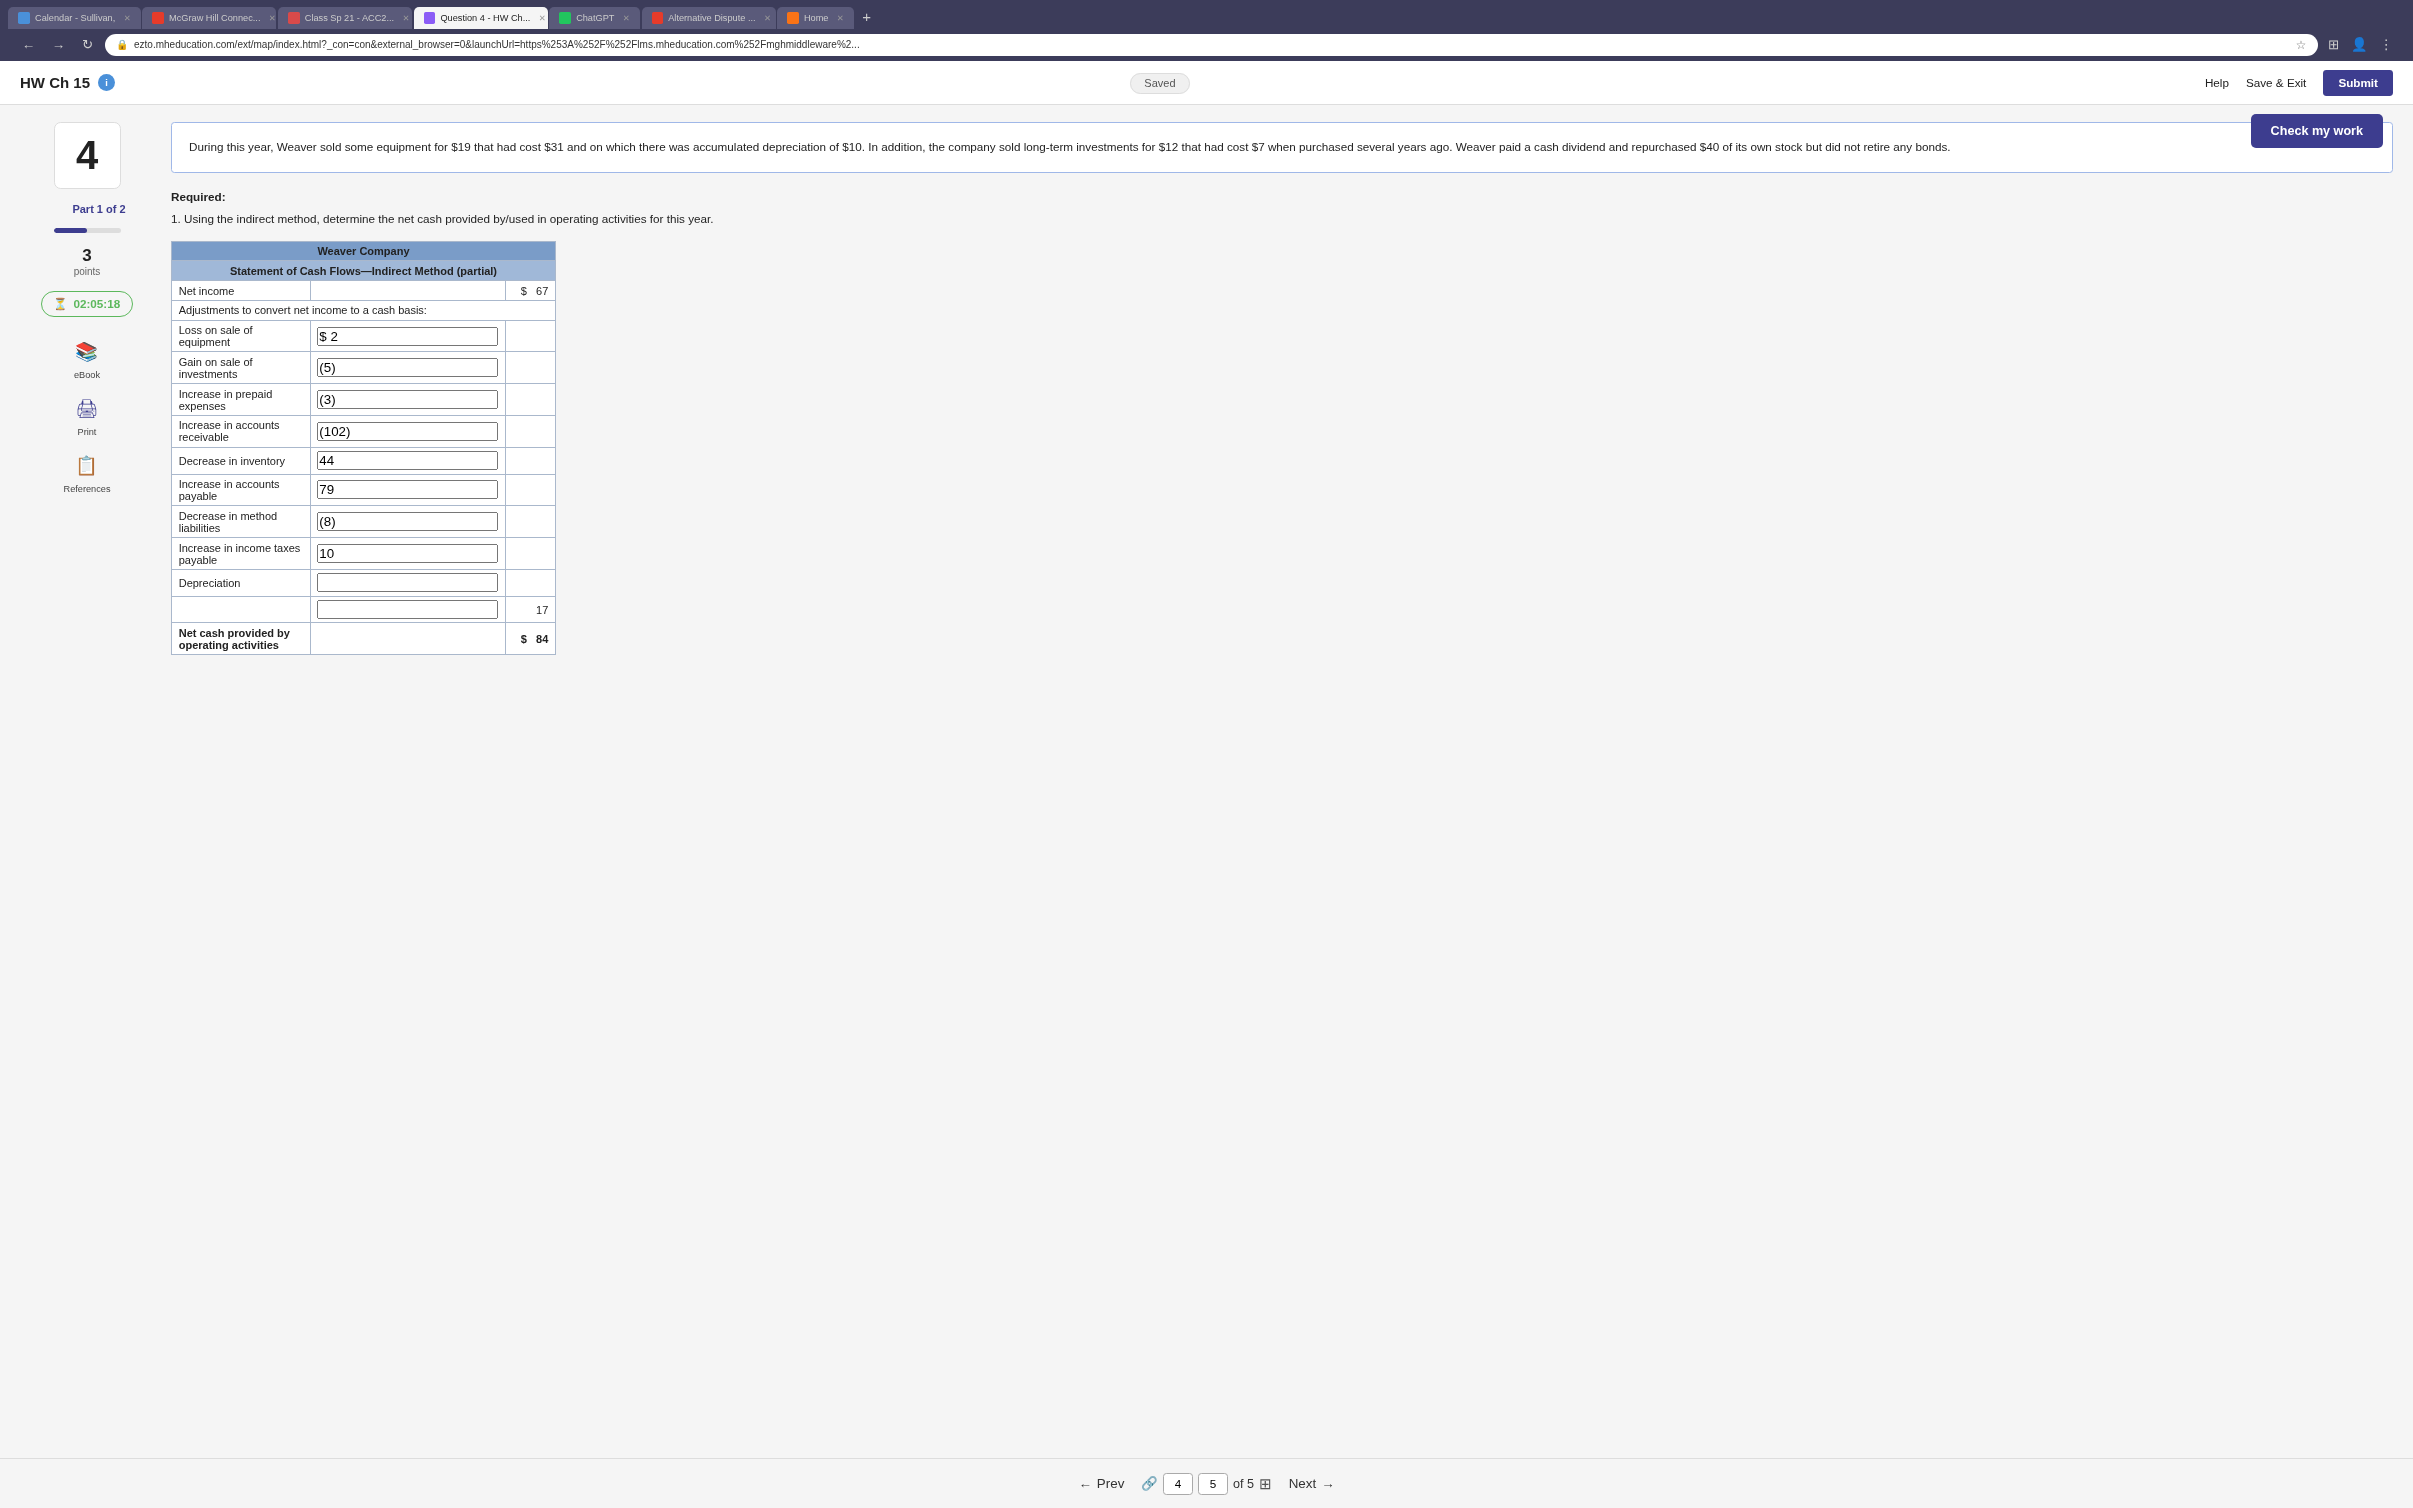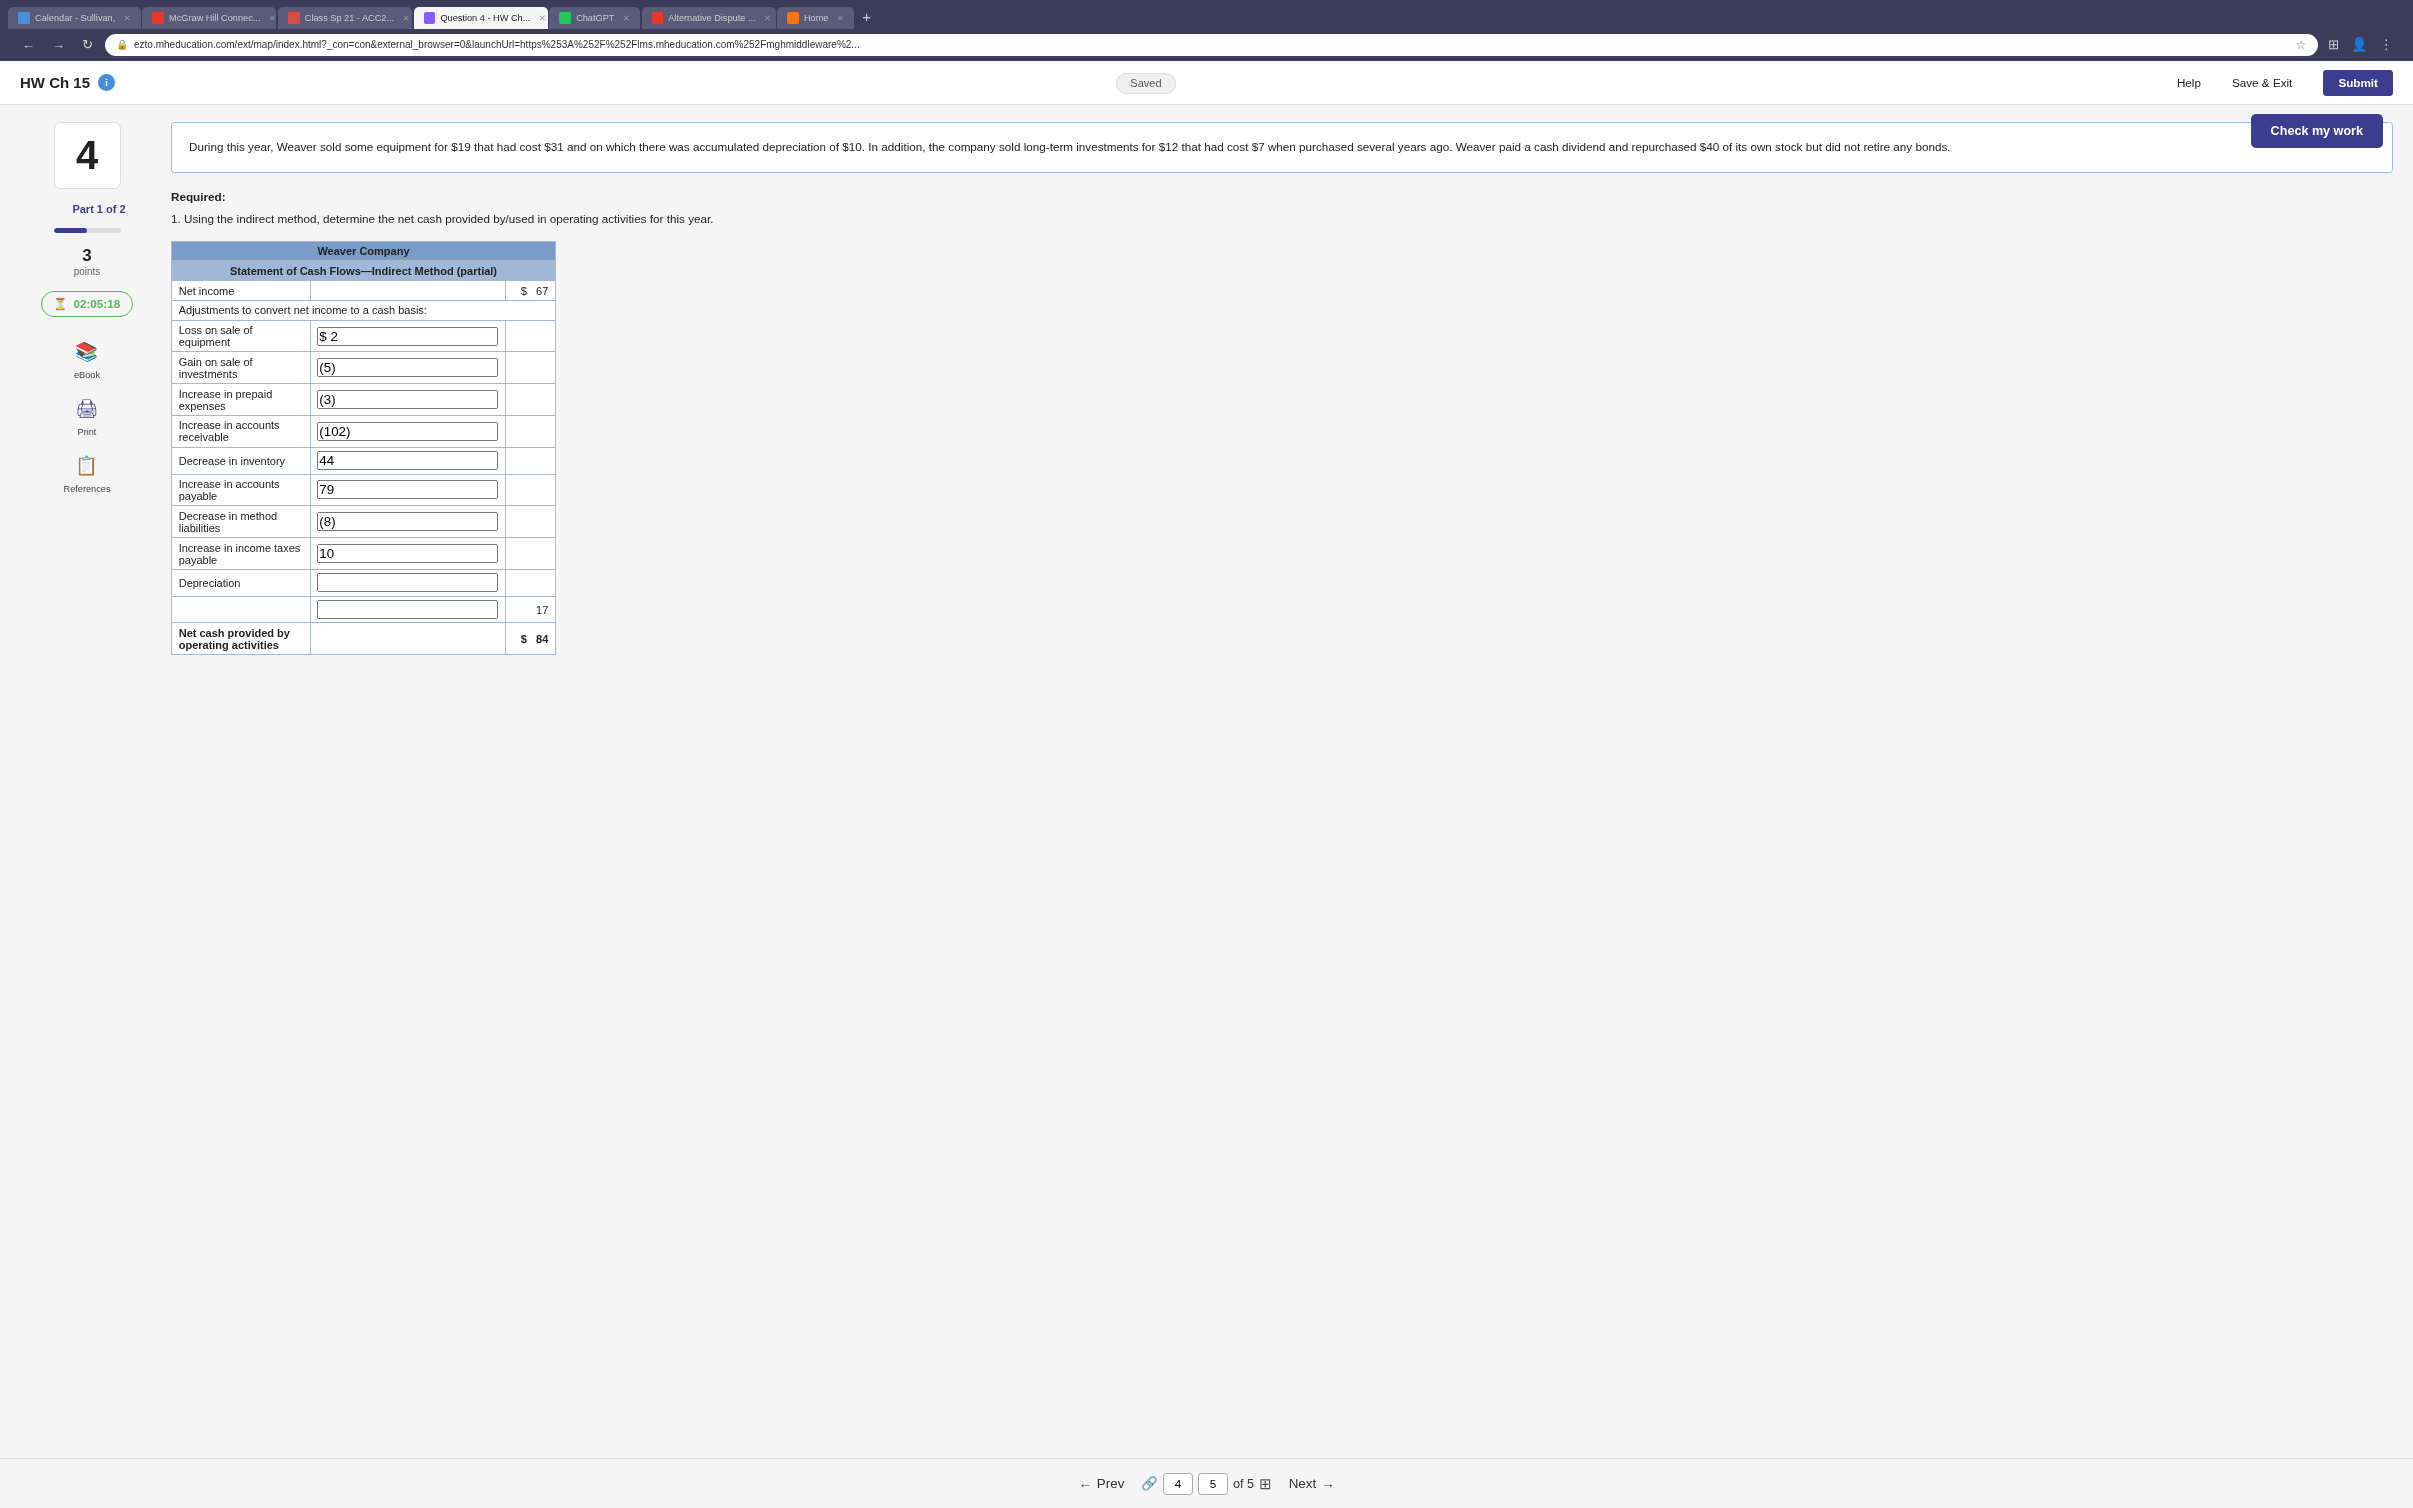--- a/index.html
+++ b/index.html
@@ -28,21 +28,21 @@
     .address-text { flex: 1; overflow: hidden; text-overflow: ellipsis; white-space: nowrap; font-size: 10px; color: #333; }
     .address-icons { display: flex; gap: 6.7px; color: #666; font-size: 11.7px; }
     .browser-action-icons { display: flex; gap: 5px; color: #ccc; font-size: 13.4px; align-items: center; }
     .browser-action-icons span { cursor: pointer; padding: 1.7px 3.4px; }
 
     
     .app-header { background: #fff; border-bottom: 0.8px solid #ddd; padding: 8.4px 20px; display: flex; align-items: center; justify-content: space-between; }
     .app-title { font-size: 15px; font-weight: 600; color: #222; display: flex; align-items: center; gap: 8px; }
     .info-icon { background: #4a90d9; color: #fff; border-radius: 50%; width: 17px; height: 17px; display: inline-flex; align-items: center; justify-content: center; font-size: 9.2px; cursor: pointer; }
     .saved-badge { background: #f0f0f0; border: 0.8px solid #ddd; border-radius: 17px; padding: 3.4px 13.4px; font-size: 11px; color: #555; }
-    .header-actions { display: flex; align-items: center; gap: 31px; }
+    .header-actions { display: flex; align-items: center; gap: 17px; }
     .header-link { color: #222; font-size: 11.7px; cursor: pointer; text-decoration: none; }
     .save-exit-btn { color: #222; font-size: 11.7px; cursor: pointer; }
     .submit-btn { background: #3d3d8f; color: #fff; border: none; border-radius: 3.4px; padding: 6.7px 15px; font-size: 11.7px; cursor: pointer; font-weight: 600; }
 
     
     .main-content { display: flex; padding: 17px 20px; gap: 17px; background: #f5f5f5; min-height: calc(100vh - 168px); }
 
     
     .left-sidebar { width: 134px; flex-shrink: 0; display: flex; flex-direction: column; align-items: center; gap: 13.4px; }
     .question-number-box { background: #fff; border: 1.7px solid #ddd; border-radius: 6.7px; width: 67px; height: 67px; display: flex; align-items: center; justify-content: center; font-size: 40px; font-weight: 700; color: #222; }

